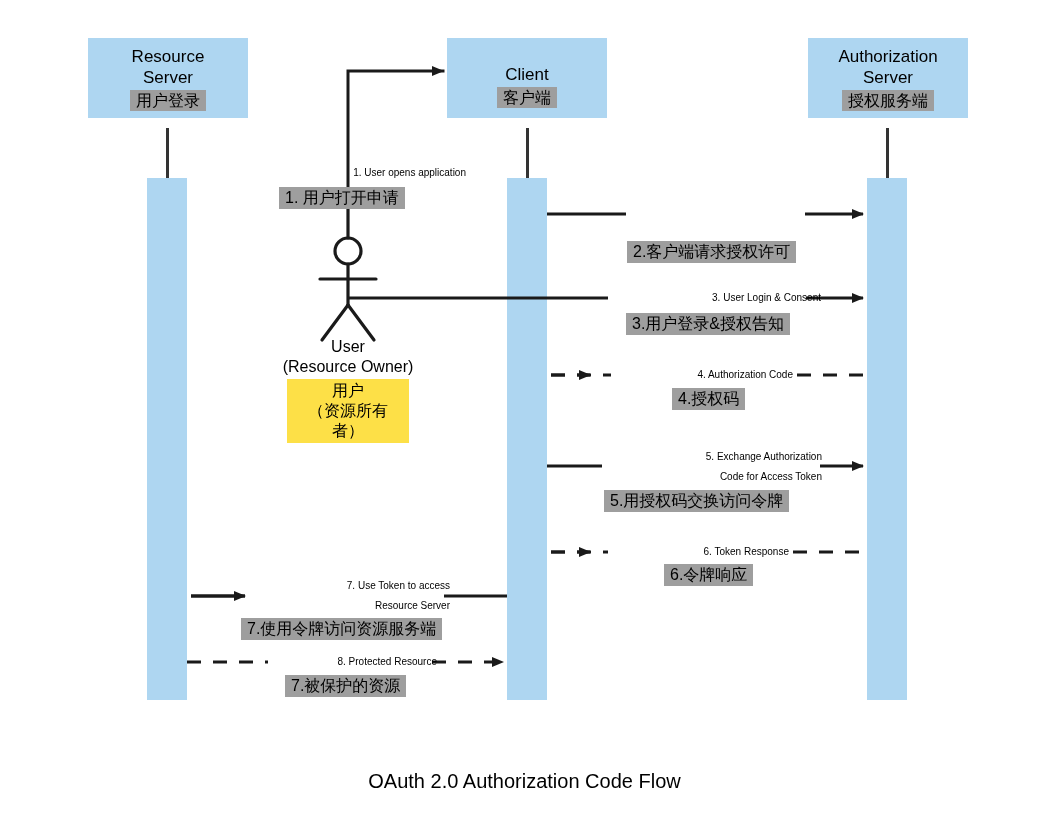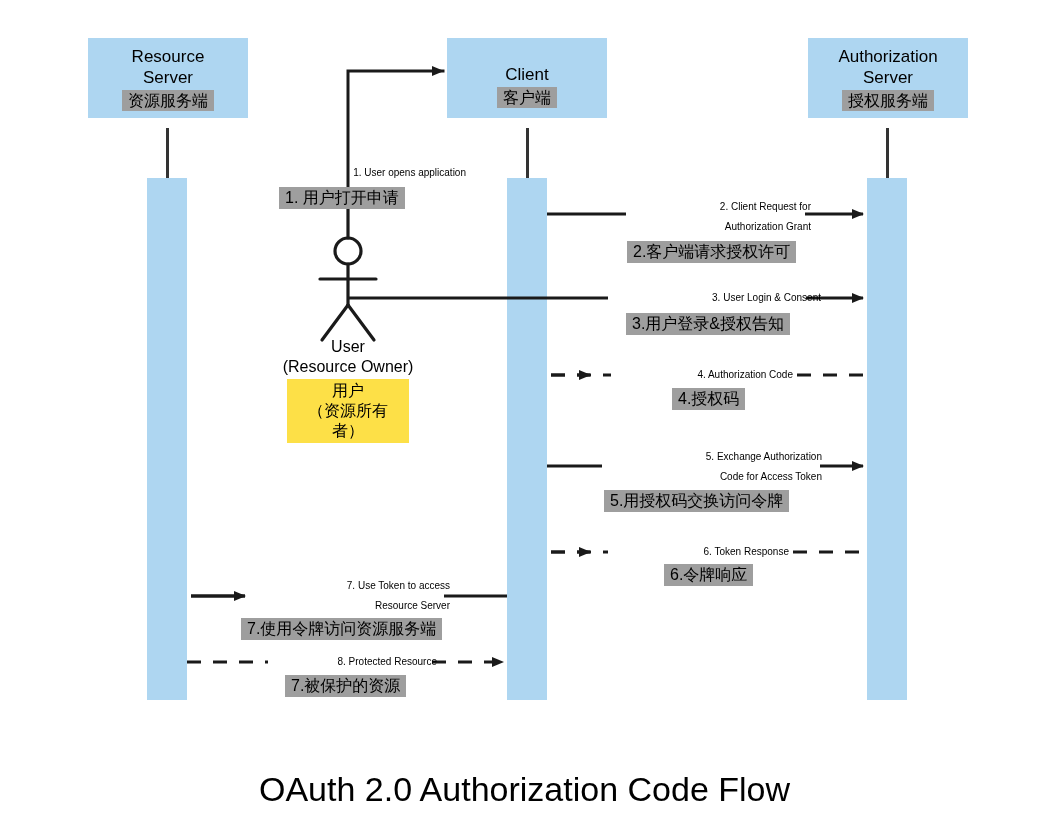--- a/index.html
+++ b/index.html
@@ -51,34 +51,34 @@
     color:#000;white-space:pre-line;
   }
   .msg-badge{
     position:absolute;background:#9e9e9e;color:#000;font-size:16px;
     line-height:20px;white-space:nowrap;padding:1px 6px;
   }
 
   
   .diagram-title{
     position:absolute;width:100%;text-align:center;
-    font-size:34px;color:#000;
+    font-size:20px;color:#000;
   }
   svg.overlay{position:absolute;left:0;top:0;width:1049px;height:832px;
     pointer-events:none;}
 </style>
 </head>
 <body>
 
 <div id="stage">
 
   <div class="participant" style="left:88px;top:38px;width:160px;height:80px;">
     <div class="p-title">Resource
 Server</div>
-    <div class="p-badge">资源服务端</div>
+    <div class="p-badge">用户登录</div>
   </div>
 
   <div class="participant" style="left:447px;top:38px;width:160px;height:80px;">
     <div class="p-title" style="padding-top:26px;">Client</div>
     <div class="p-badge">客户端</div>
   </div>
 
   <div class="participant" style="left:808px;top:38px;width:160px;height:80px;">
     <div class="p-title">Authorization
 Server</div>
@@ -157,22 +157,20 @@
   </svg>
 
   <div class="actor-label" style="left:248px;top:337px;width:200px;">User
 (Resource Owner)</div>
   <div class="actor-badge" style="left:287px;top:379px;width:106px;">用户
 （资源所有者）</div>
 
   <div class="msg-text" style="left:234px;top:163px;width:232px;">1. User opens application</div>
   <div class="msg-badge" style="left:279px;top:187px;">1. 用户打开申请</div>
 
-  <div class="msg-text" style="left:621px;top:197px;width:190px;">2. Client Request for
-Authorization Grant</div>
   <div class="msg-badge" style="left:627px;top:241px;">2.客户端请求授权许可</div>
 
   <div class="msg-text" style="left:601px;top:288px;width:220px;">3. User Login &amp; Consent</div>
   <div class="msg-badge" style="left:626px;top:313px;">3.用户登录&amp;授权告知</div>
 
   <div class="msg-text" style="left:608px;top:365px;width:185px;">4. Authorization Code</div>
   <div class="msg-badge" style="left:672px;top:388px;">4.授权码</div>
 
   <div class="msg-text" style="left:600px;top:447px;width:222px;">5. Exchange Authorization
 Code for Access Token</div>

